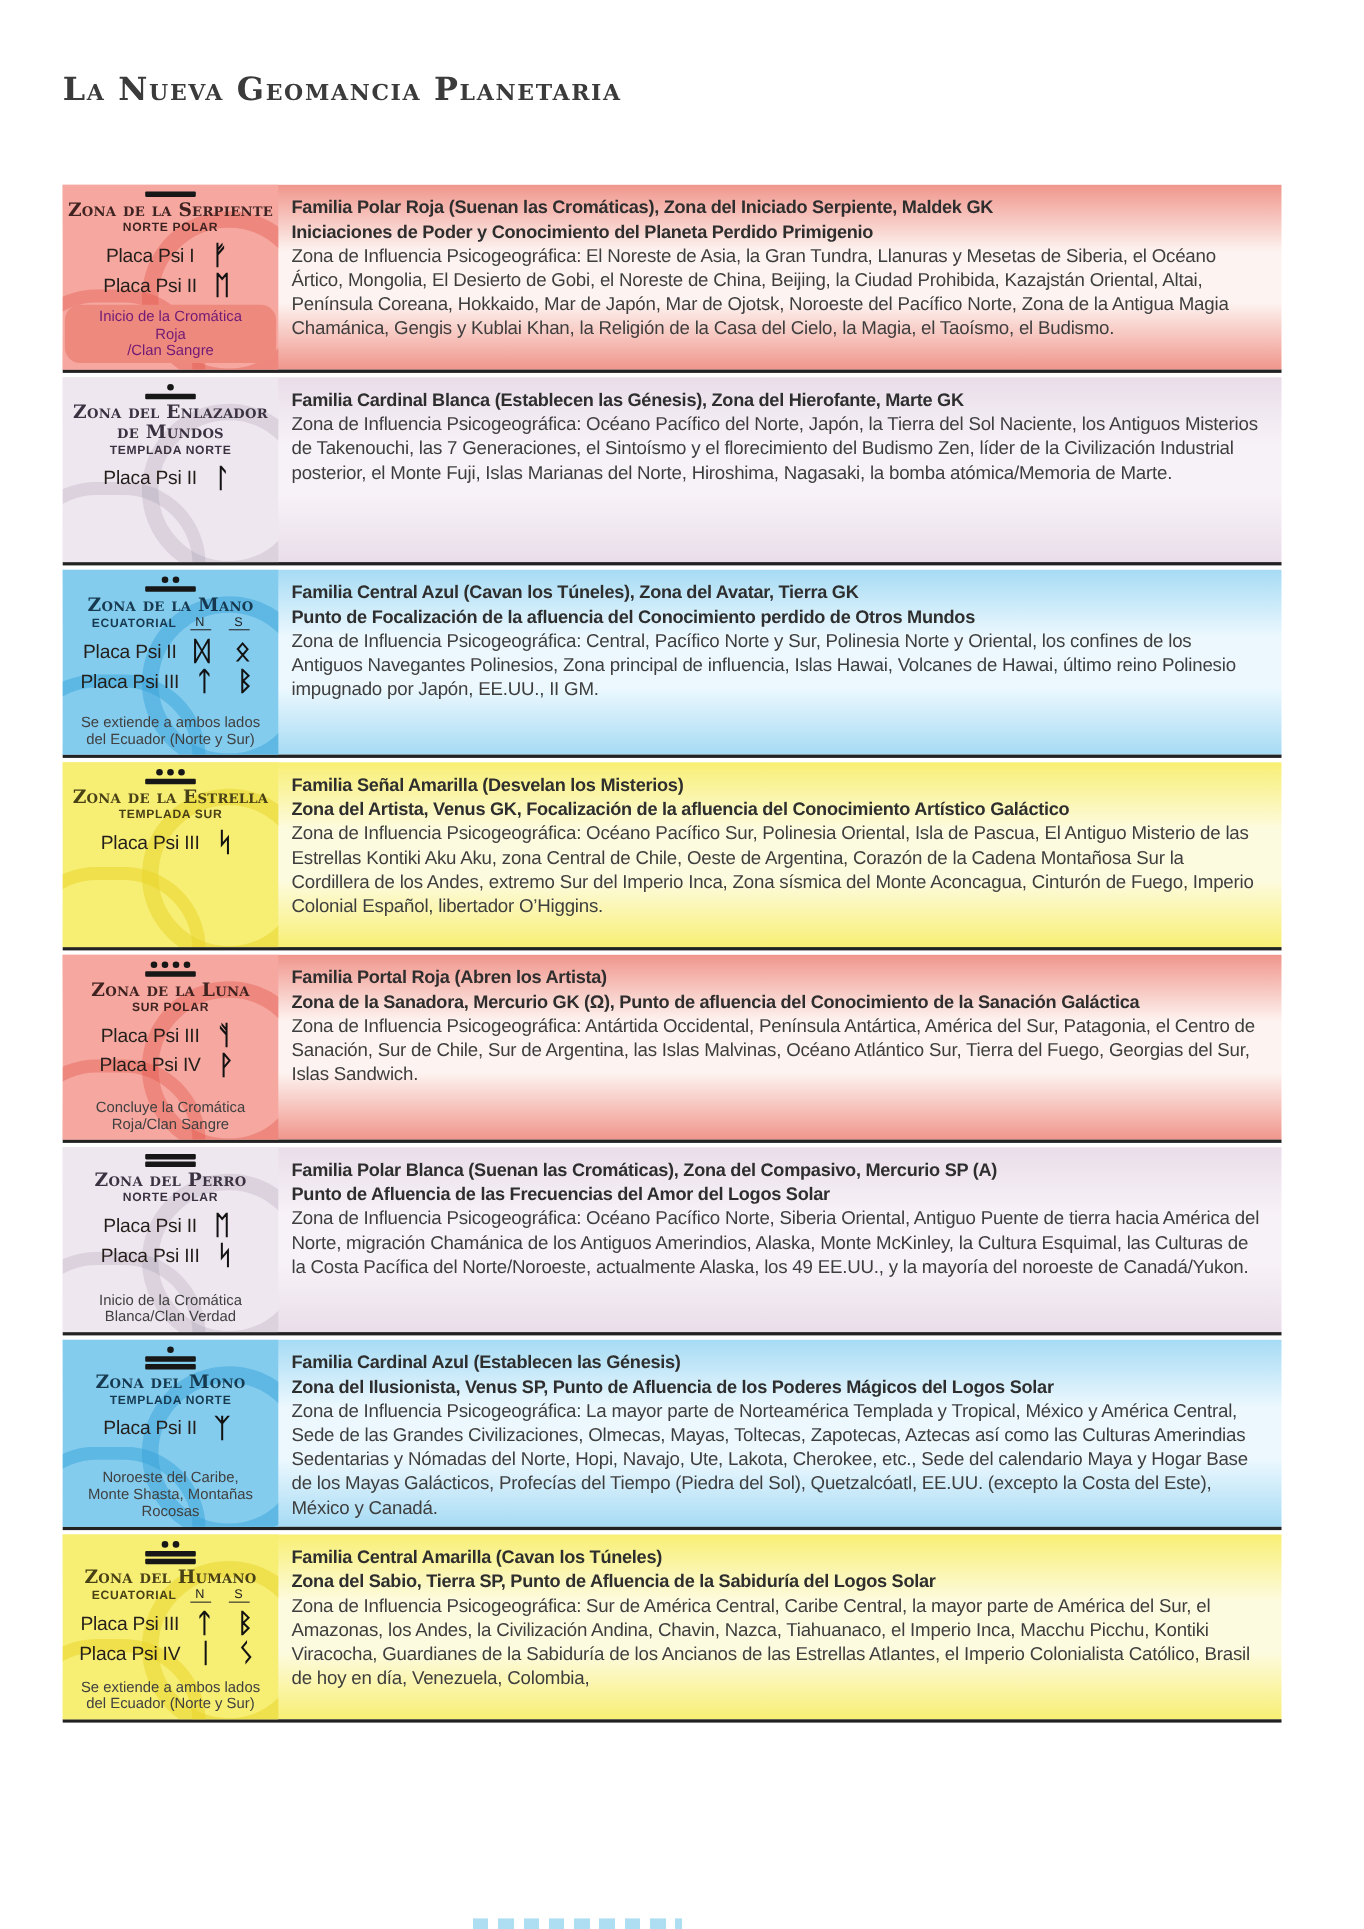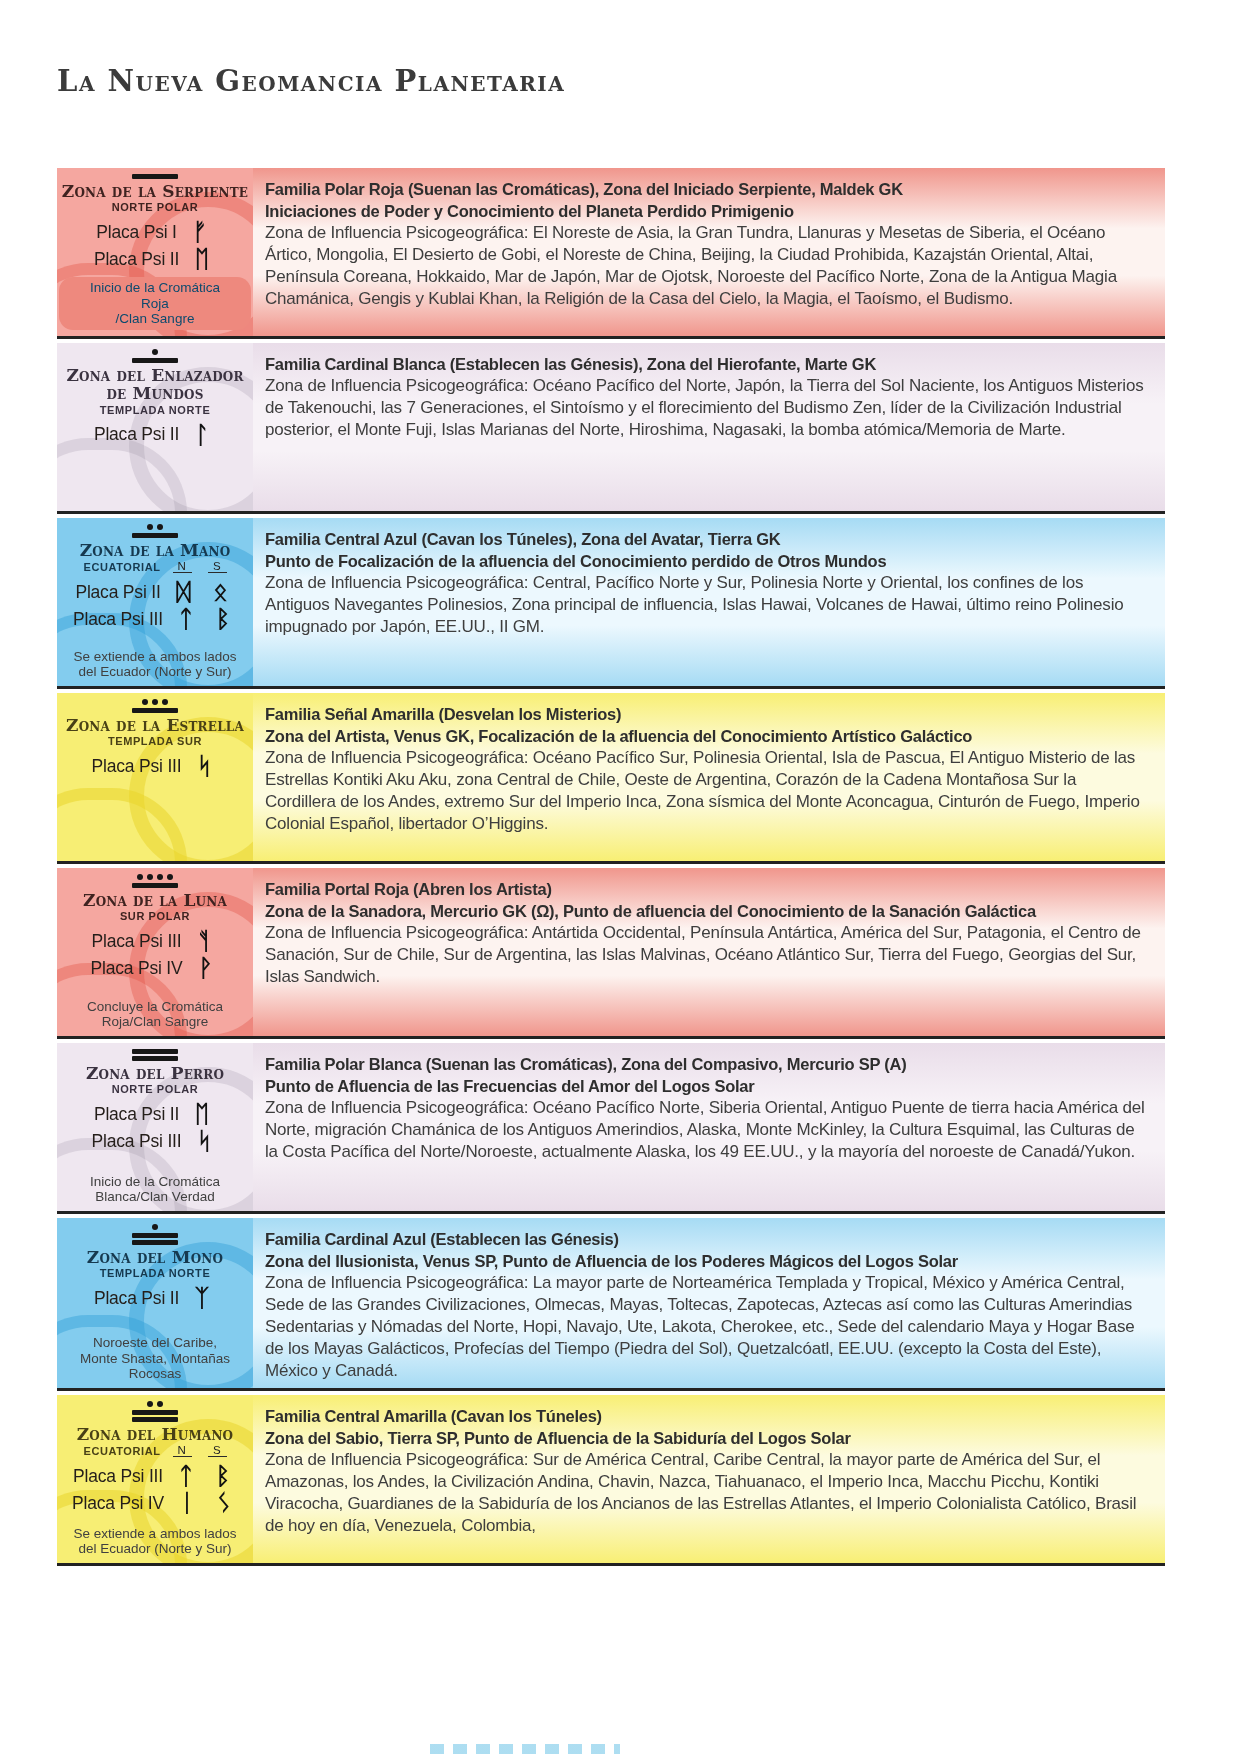--- a/index.html
+++ b/index.html
@@ -37,21 +37,21 @@
 
   .placas{display:flex;flex-direction:column;gap:3px;margin-top:7px;}
   .placa{display:flex;align-items:center;justify-content:center;gap:9px;}
   .placa .plabel{font-size:17.5px;color:#241e1a;letter-spacing:-.2px;}
   .rune{font-family:"DejaVu Sans",sans-serif;font-size:24px;font-weight:700;width:28px;
         line-height:1;color:#121212;}
   .rune.flip{display:inline-block;transform:scaleX(-1);}
 
   .zfooter{font-size:13.5px;line-height:1.15;color:#404040;margin-top:auto;margin-bottom:2px;
            white-space:pre-line;}
-  .zfooter.pill{background:var(--pill);border-radius:14px;padding:3px 18px;color:#0c4a6e;}
+  .zfooter.pill{background:var(--pill);border-radius:14px;padding:3px 18px;color:#701a75;}
 
   .content{flex:1;box-sizing:border-box;padding:10px 14px 6px 12px;}
   .content p{margin:0;}
   .bold-line{font-weight:700;font-size:16.5px;line-height:22px;letter-spacing:-.25px;color:#2e2e2e;}
   .body-text{font-size:17px;line-height:22px;letter-spacing:-.2px;color:#3e3e3e;}
 
   .bottom-deco{position:absolute;left:430px;bottom:0;width:190px;height:10px;opacity:.85;
       background:repeating-linear-gradient(90deg,#9fd8ef 0 14px,rgba(159,216,239,0) 14px 23px);}
 </style>
 <style>.theme-red{--side:#f5a7a0;--edge:#f0968c;--mid:#fdf3f0;--title:#3f2320;--pill:#ee897e;--deco:rgba(225,85,70,0.38);}

